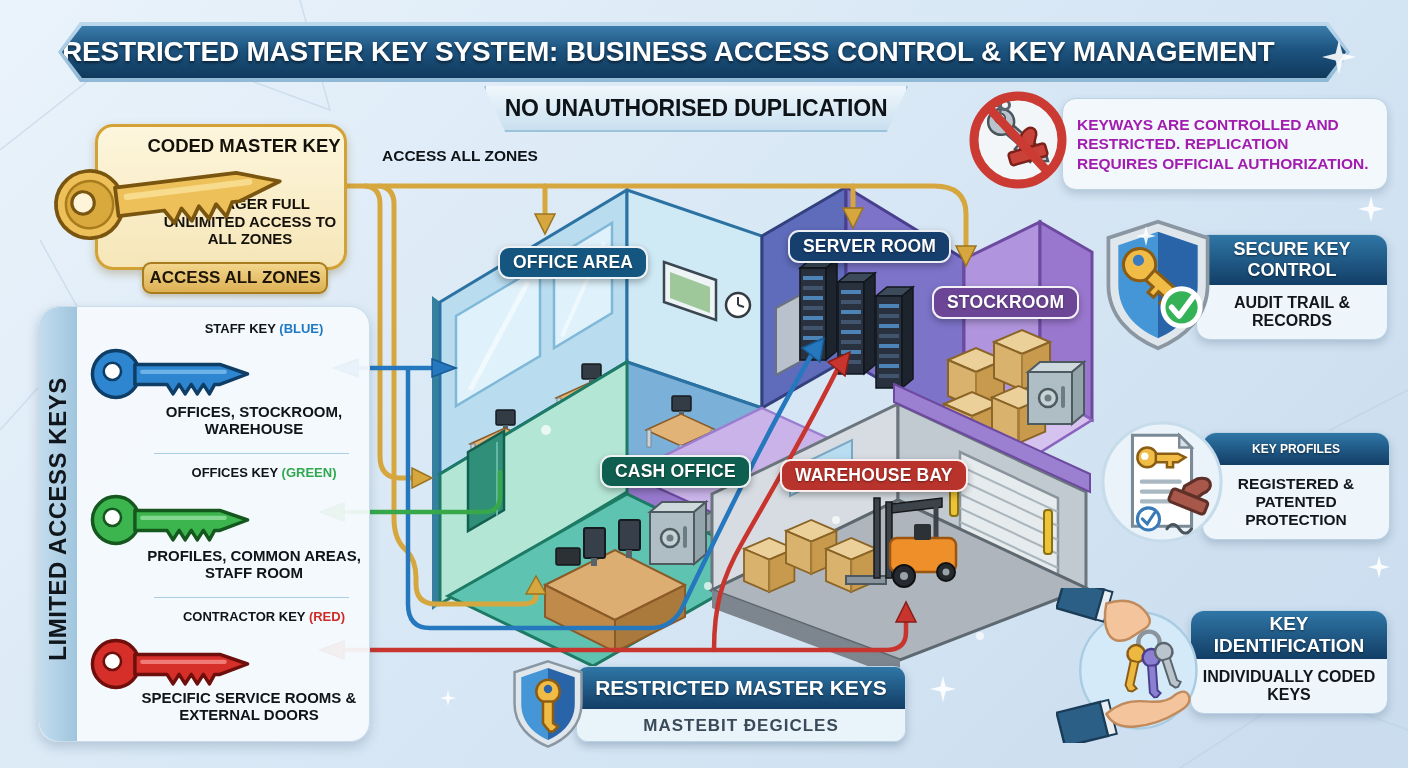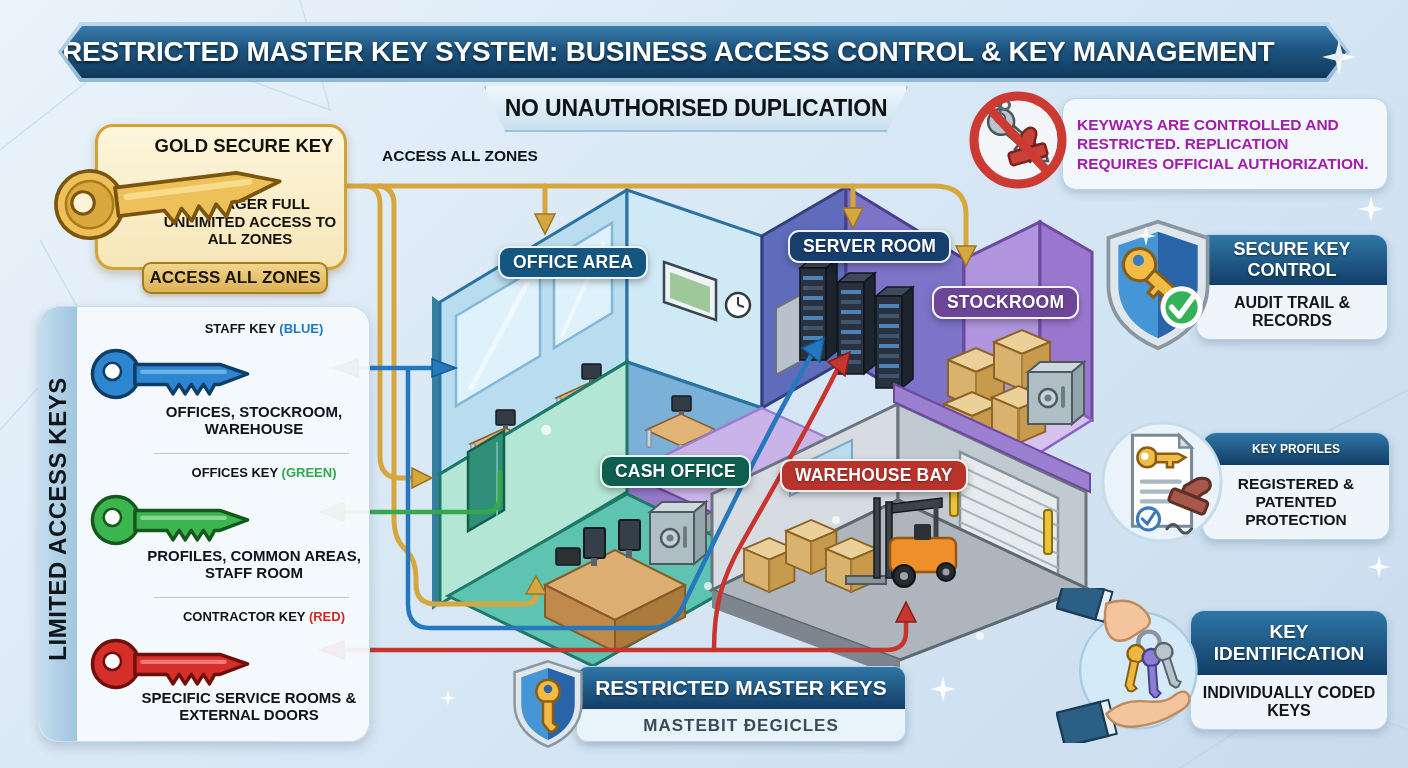--- a/index.html
+++ b/index.html
@@ -304,21 +304,21 @@
   <div class="abs title-frame">
     <div class="abs title-banner">
       <span>RESTRICTED MASTER KEY SYSTEM: BUSINESS ACCESS CONTROL &amp; KEY MANAGEMENT</span>
     </div>
   </div>
   <div class="abs subtitle">
     <span>NO UNAUTHORISED DUPLICATION</span>
   </div>
 
   <div class="abs gold-card">
-    <div class="gk-title">GOLD SECURE KEY</div>
+    <div class="gk-title">CODED MASTER KEY</div>
     <div class="gk-desc">MANAGER FULL UNLIMITED ACCESS TO ALL ZONES</div>
   </div>
   <svg class="abs" style="left:48px;top:138px;z-index:5;transform:rotate(-7deg)" width="256" height="112" viewBox="0 0 200 90">
     <circle cx="30" cy="45" r="27" fill="#eec05a" stroke="#7a5510" stroke-width="3"></circle>
     <circle cx="30" cy="45" r="19" fill="#d9a93e" stroke="#a87c1c" stroke-width="2"></circle>
     <circle cx="25" cy="43" r="9" fill="#fdf4da" stroke="#7a5510" stroke-width="2.5"></circle>
     <path d="M52,34 L150,34 L184,45 L150,57 L144,57 L138,68 L131,57 L124,68 L117,57 L110,68 L103,57 L96,68 L89,57 L60,57 L52,57 Z" fill="#eec05a" stroke="#7a5510" stroke-width="3" stroke-linejoin="round"></path>
     <rect x="58" y="40" width="104" height="5" rx="2.5" fill="#f7dc8e"></rect>
   </svg>
   <div class="abs gold-badge">
@@ -455,21 +455,21 @@
       <circle cx="110" cy="66" r="9" fill="#b9c4cc" stroke="#5a646c" stroke-width="2.5"></circle>
       <path d="M106,74 h8 v24 l3,3 -4,4 h-3 l-4,-5 z" fill="#b9c4cc" stroke="#5a646c" stroke-width="2"></path>
     </g>
     <g transform="rotate(-14 38 138)">
       <rect x="4" y="120" width="46" height="36" fill="#2c5f86" stroke="#1b3c56" stroke-width="2.5"></rect>
       <rect x="50" y="120" width="9" height="36" fill="#e8eef2" stroke="#1b3c56" stroke-width="2"></rect>
     </g>
     <path d="M52,130 q16,-15 40,-13 q22,2 30,-6 q11,-8 15,0 q4,9 -11,17 q-21,13 -44,15 q-22,2 -30,-13 z" fill="#f4c49c" stroke="#c08a5c" stroke-width="2.5"></path>
   </svg>
   <div class="info-card" style="left:1190px;top:610px;width:198px">
-    <div class="hd" style="height:64px;font-size:19px;line-height:1.15">KEY IDENTIFICATION</div>
+    <div class="hd" style="height:48px;font-size:19px;line-height:1.15">KEY IDENTIFICATION</div>
     <div class="bd" style="height:54px;font-size:16px;line-height:1.15">INDIVIDUALLY CODED KEYS</div>
   </div>
 
   <svg class="icon-wrap" style="left:506px;top:658px" width="84" height="92" viewBox="0 0 100 110">
     <path d="M50,4 L90,17 V55 C90,80 72,97 50,106 C28,97 10,80 10,55 V17 Z" fill="#dfe7ec" stroke="#8a97a2" stroke-width="3"></path>
     <path d="M50,12 L82,23 V55 C82,76 68,90 50,98 Z" fill="#2a64a8"></path>
     <path d="M50,12 L18,23 V55 C18,76 32,90 50,98 Z" fill="#4596d6"></path>
     <circle cx="50" cy="40" r="14" fill="#f0bc45" stroke="#8a5c14" stroke-width="3"></circle>
     <circle cx="50" cy="37" r="5" fill="#2a64a8"></circle>
     <path d="M44,52 h12 v26 l6,4 -6,6 h-4 l-5,-6 -3,-4 z" fill="#f0bc45" stroke="#8a5c14" stroke-width="3" stroke-linejoin="round"></path>

